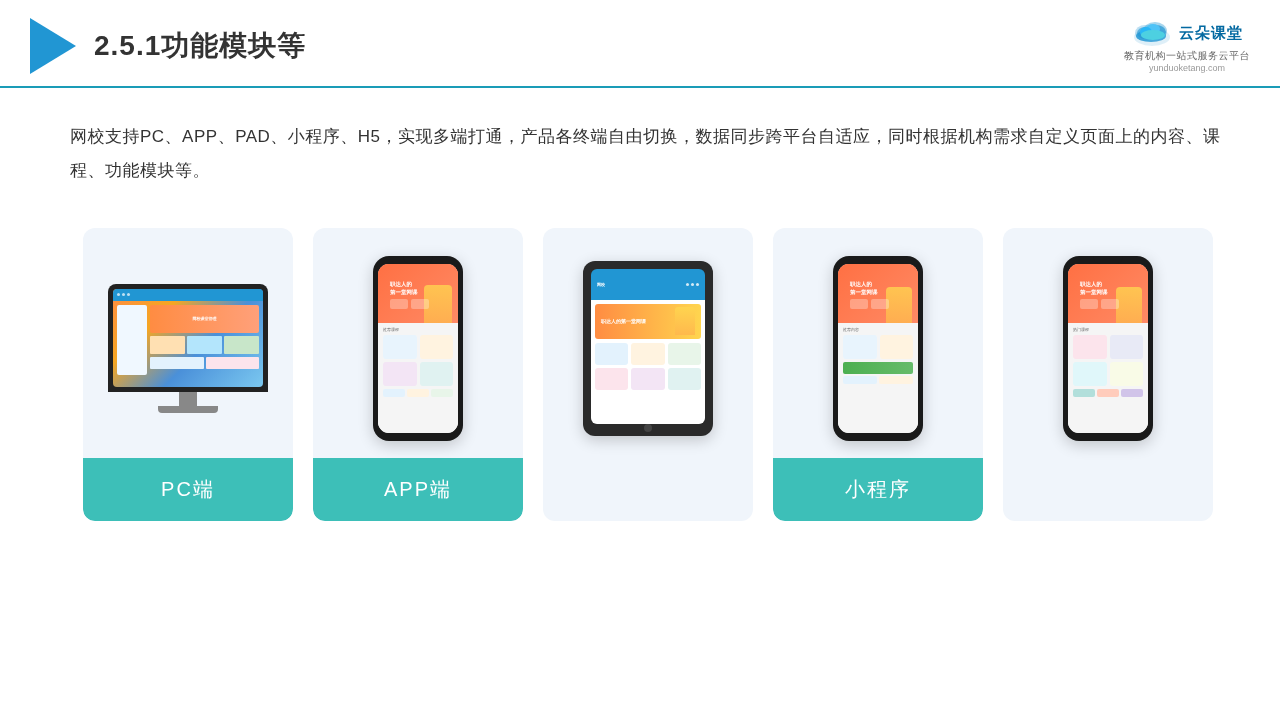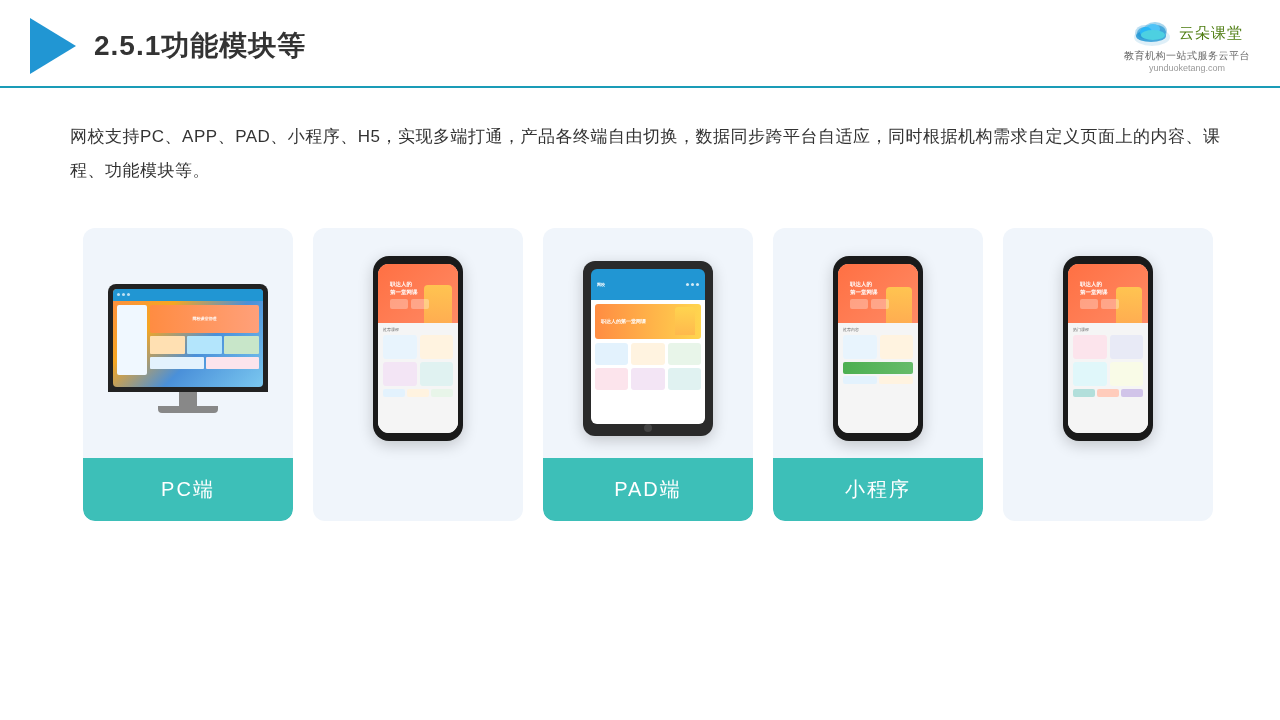--- a/index.html
+++ b/index.html
@@ -42,22 +42,22 @@
       flex-direction: column;
       align-items: center;
     }
     .logo-cloud {
       display: flex;
       align-items: center;
       gap: 6px;
     }
     .logo-text {
       font-size: 15px;
-      color: #4d7c0f;
-      font-weight: 400;
+      color: #0369a1;
+      font-weight: 700;
       letter-spacing: 1px;
     }
     .logo-sub {
       font-size: 10px;
       color: #666;
       letter-spacing: 0.5px;
       text-align: center;
       margin-top: 2px;
     }
     .logo-url {
@@ -453,20 +453,21 @@
               <div style="display:flex; gap:2px; margin-top:2px;">
                 <div style="flex:1; height:8px; background:#e3f2fd; border-radius:2px;"></div>
                 <div style="flex:1; height:8px; background:#fff3e0; border-radius:2px;"></div>
                 <div style="flex:1; height:8px; background:#e8f5e9; border-radius:2px;"></div>
               </div>
             </div>
           </div>
         </div>
       </div>
     </div>
+    <div class="card-label">APP端</div>
   </div>
 
   <div class="card">
     <div class="card-image-area">
       <div class="ipad-mockup">
         <div class="ipad-screen">
           <div class="ipad-screen-inner">
             <div class="ipad-top">
               <span class="ipad-top-text">网校</span>
               <div class="ipad-nav-dots">
@@ -488,21 +489,20 @@
                 <div class="ipad-cell" style="background:#fce4ec;"></div>
                 <div class="ipad-cell" style="background:#f3e5f5;"></div>
                 <div class="ipad-cell" style="background:#e0f2f1;"></div>
               </div>
             </div>
           </div>
         </div>
         <div class="ipad-home-btn"></div>
       </div>
     </div>
-    <div class="card-label">PAD端</div>
   </div>
 
   <div class="card">
     <div class="card-image-area">
       <div class="phone-mockup">
         <div class="phone-notch"></div>
         <div class="phone-screen">
           <div class="phone-screen-inner">
             <div class="phone-top-content">
               <div style="background: linear-gradient(135deg, #ff7043, #ff8a65); position:absolute; inset:0; border-radius:0;"></div>

